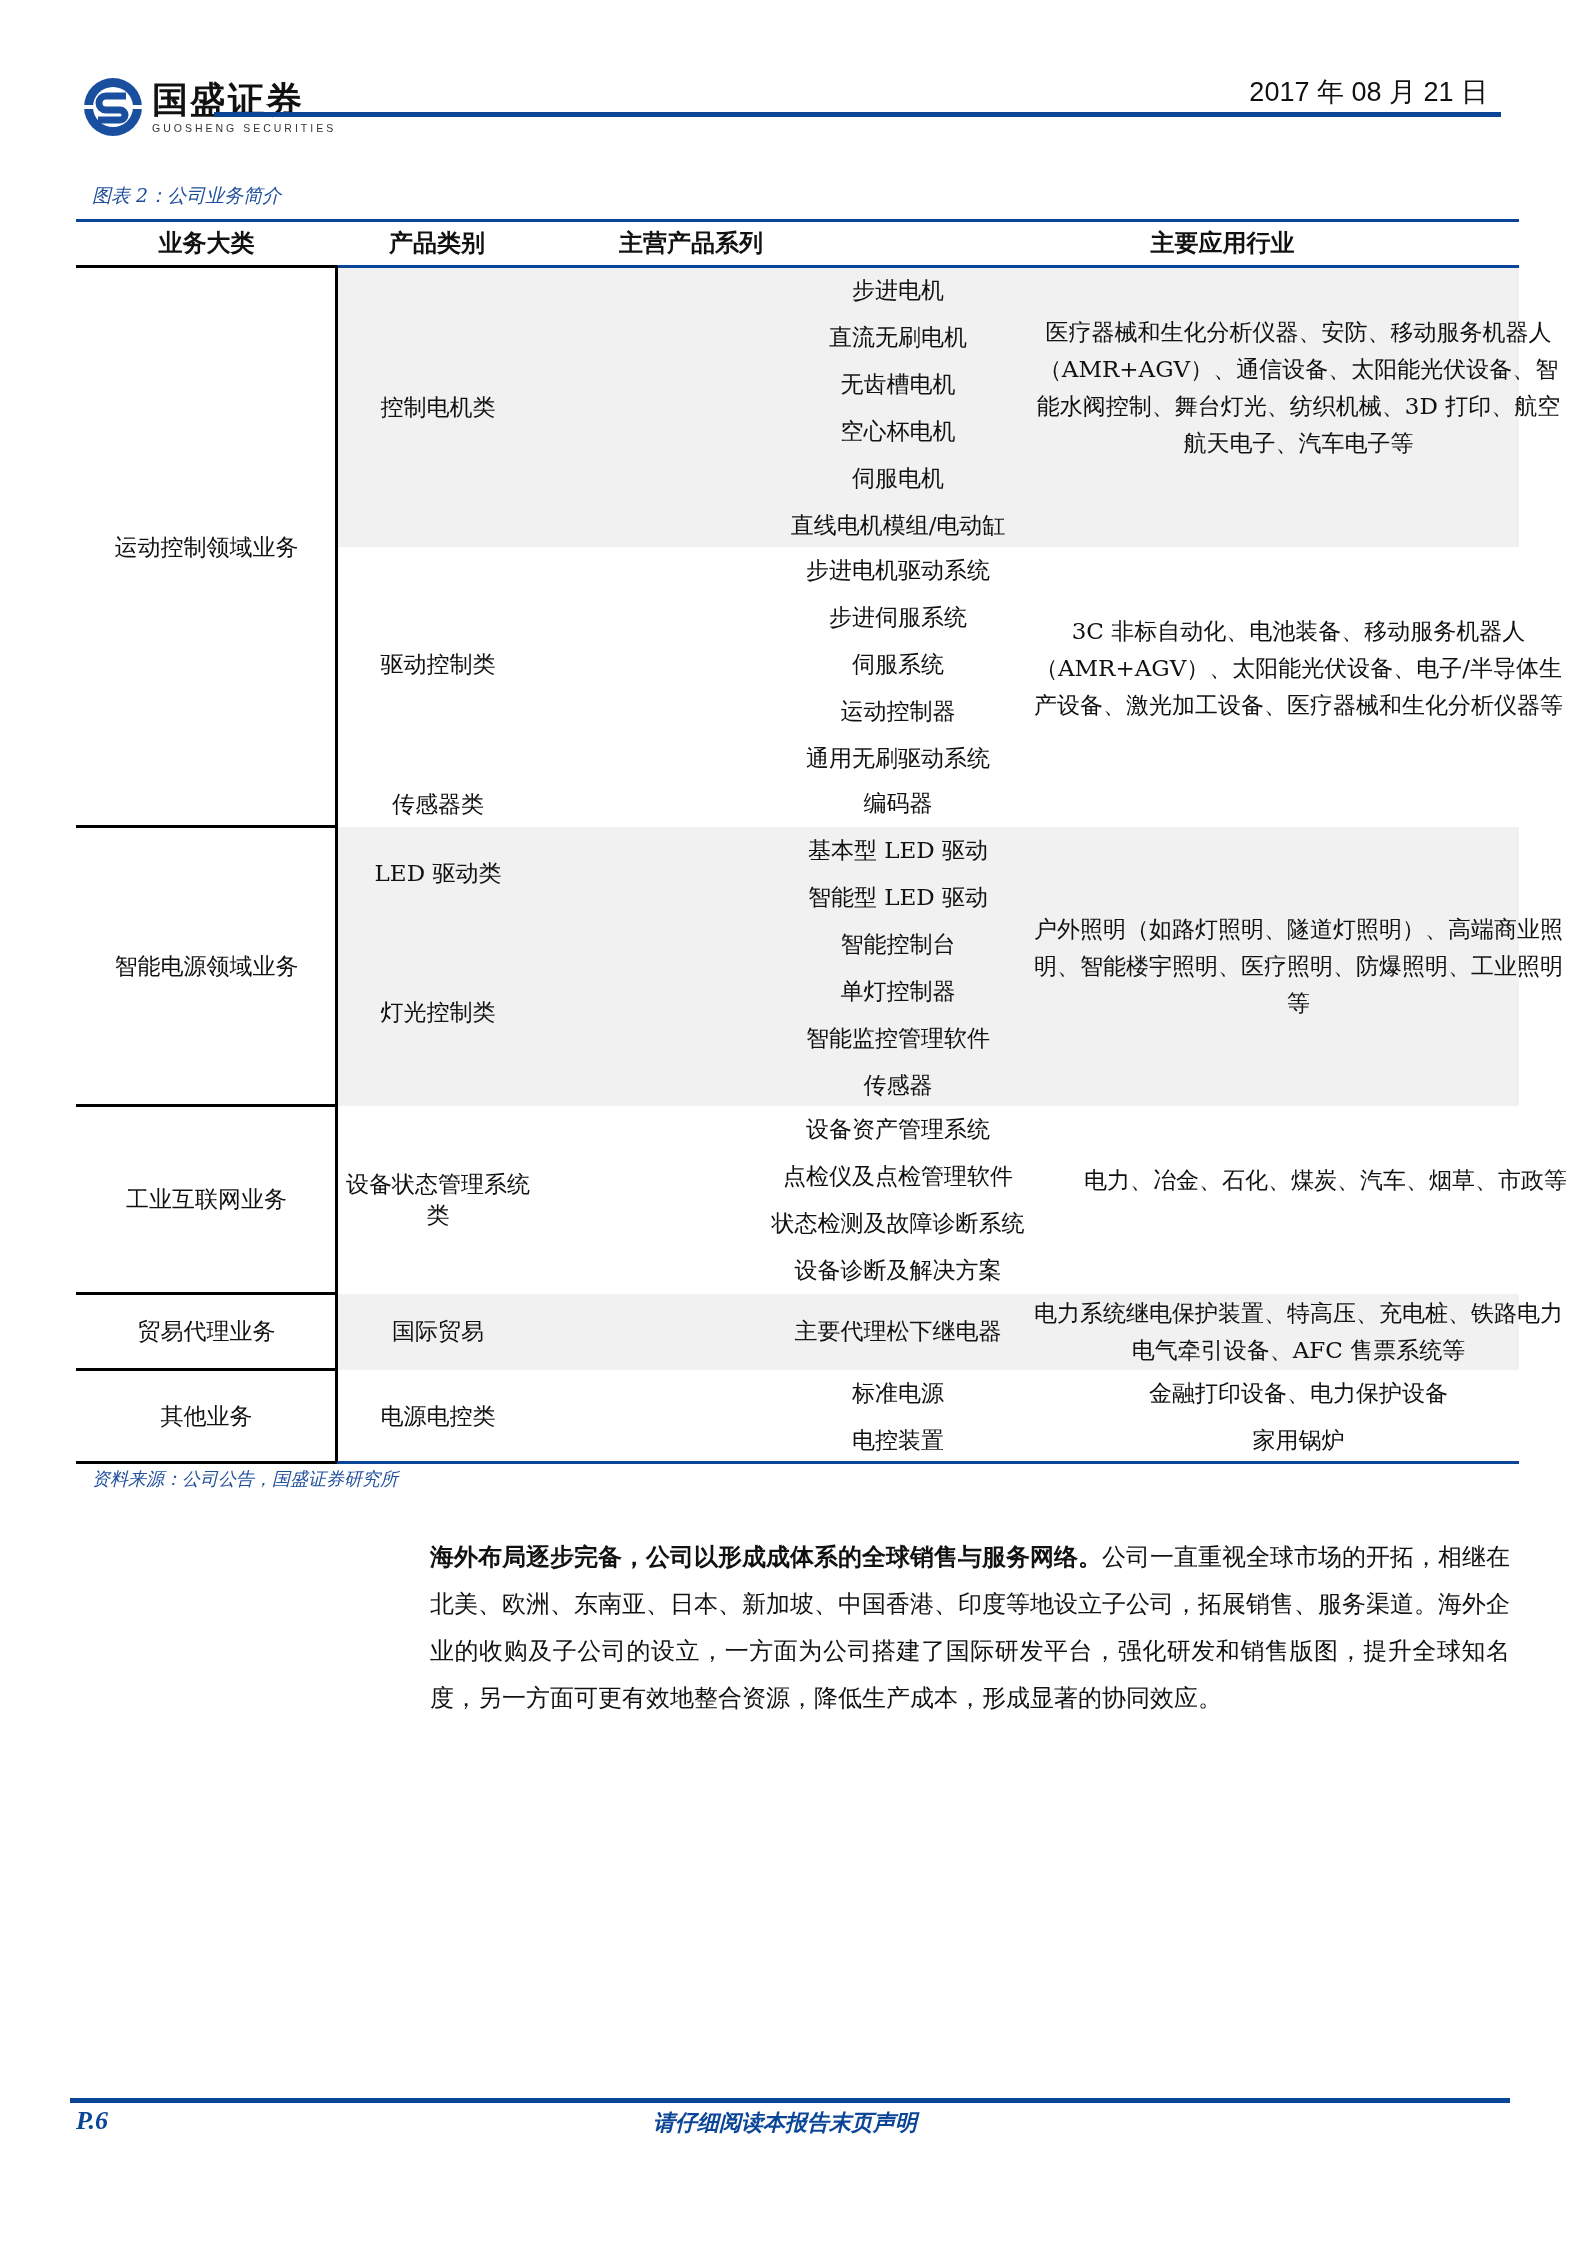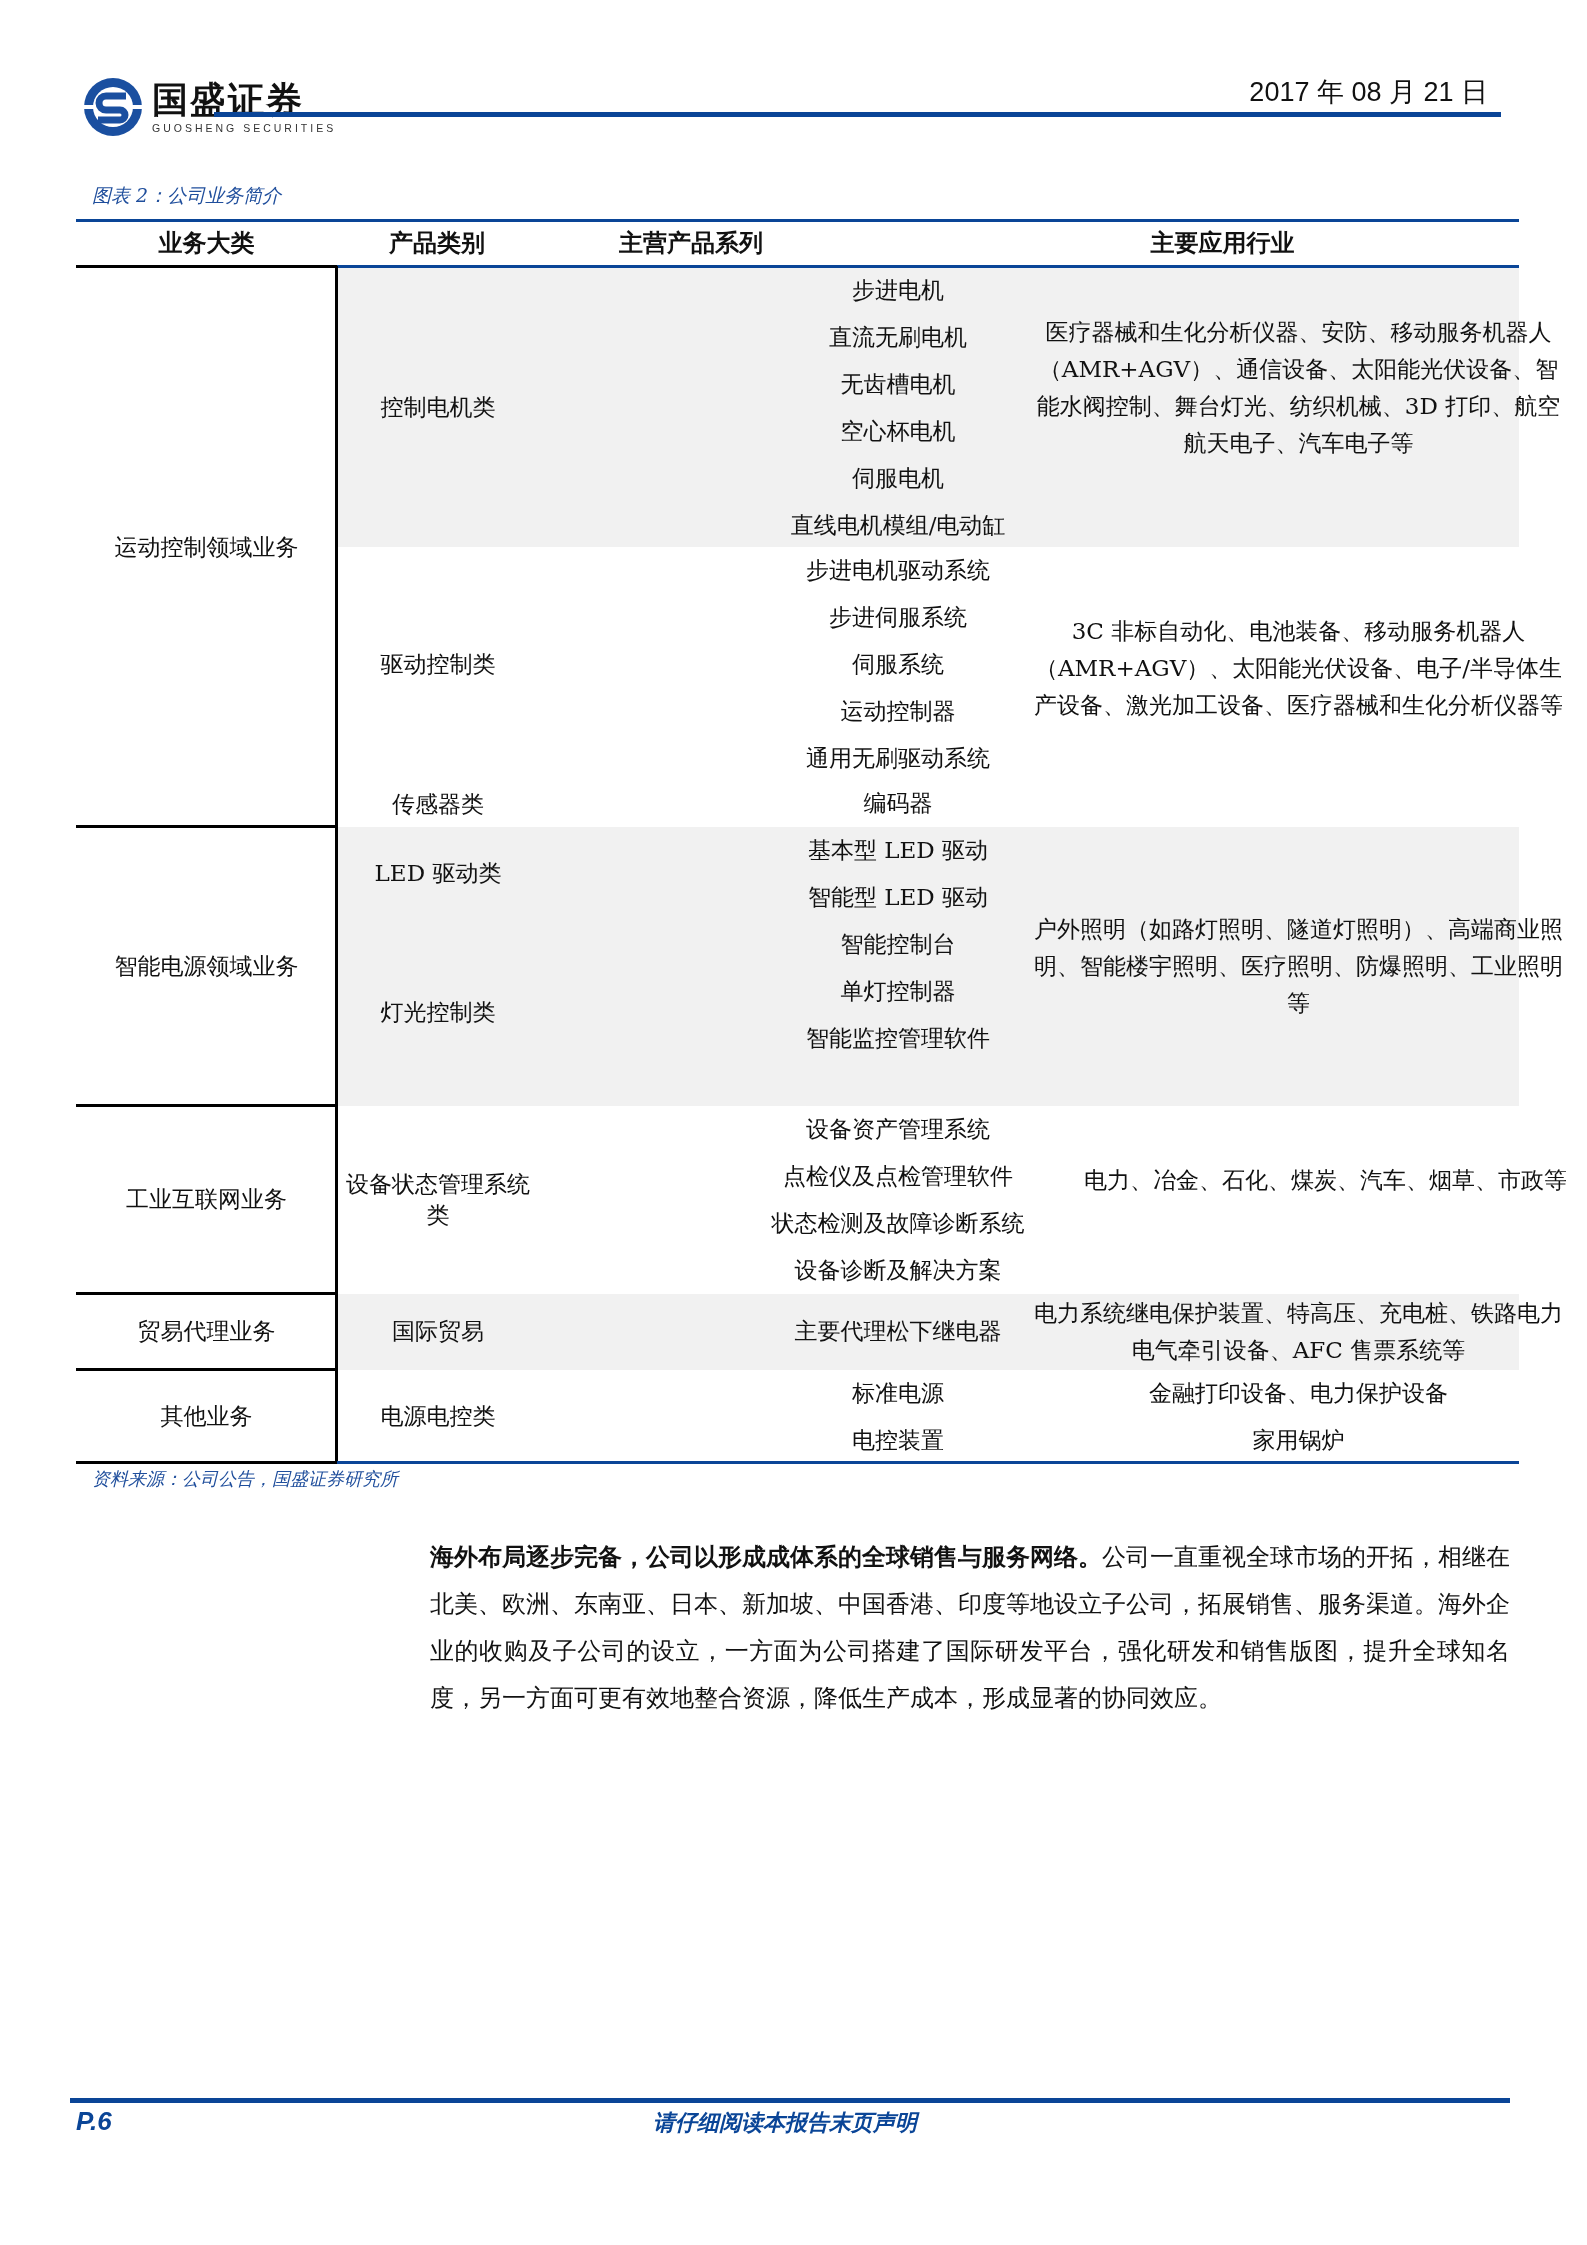--- a/index.html
+++ b/index.html
@@ -31,21 +31,21 @@
   .cell { position: absolute; display: flex; flex-direction: column; align-items: center; justify-content: center; text-align: center; font-size: 23px; }
   .series { position: absolute; left: 562px; width: 520px; text-align: center; font-size: 23px; line-height: 47px; }
   .app { position: absolute; left: 940px; width: 565px; text-align: center; font-size: 23px; line-height: 37px; padding: 0 14px; }
 
   .source { position: absolute; left: 92px; top: 1467px; font-size: 18px; font-style: italic; color: #1f4e9c; }
 
   .para { position: absolute; left: 430px; top: 1533px; width: 1080px; font-size: 24px; line-height: 47px; text-align: justify; }
   .para b { font-weight: bold; }
 
   .footer-rule { position: absolute; left: 70px; top: 2098px; width: 1440px; height: 5px; background: #0a4597; }
-  .page-no { position: absolute; left: 76px; top: 2106px; font-family: Liberation Sans, sans-serif; font-weight: bold; font-style: italic; font-size: 26px; color: #0a4597; }
+  .page-no { position: absolute; left: 76px; top: 2106px; font-family: Liberation Serif, serif; font-weight: bold; font-style: italic; font-size: 26px; color: #0a4597; }
   .disclaimer { position: absolute; left: 560px; top: 2108px; width: 450px; text-align: center; font-weight: bold; font-style: italic; font-size: 22px; color: #0a4597; }
 </style>
 </head>
 <body>
 
 <div class="logo">
   <svg class="logo-mark" viewBox="0 0 62 62">
     <circle cx="31" cy="31" r="29" fill="#1a4fa0"></circle>
     <circle cx="31" cy="31" r="20" fill="#ffffff"></circle>
     <path d="M44 20 H24 a7 7 0 0 0 0 14 H38 a5 5 0 0 1 0 10 H16" fill="none" stroke="#1a4fa0" stroke-width="7"></path>
@@ -114,20 +114,21 @@
 
   <div class="cell" style="left:0;top:608px;width:261px;height:278px;">智能电源领域业务</div>
   <div class="cell" style="left:262px;top:608px;width:200px;height:93px;">LED 驱动类</div>
   <div class="cell" style="left:262px;top:701px;width:200px;height:185px;">灯光控制类</div>
   <div class="series" style="top:608px;">
     <div>基本型 LED 驱动</div>
     <div>智能型 LED 驱动</div>
     <div>智能控制台</div>
     <div>单灯控制器</div>
     <div>智能监控管理软件</div>
+    <div>传感器</div>
   </div>
   <div class="app" style="top:692px;">户外照明（如路灯照明、隧道灯照明）、高端商业照明、智能楼宇照明、医疗照明、防爆照明、工业照明等</div>
 
   <div class="cell" style="left:0;top:887px;width:261px;height:187px;">工业互联网业务</div>
   <div class="cell" style="left:262px;top:887px;width:200px;height:187px;">设备状态管理系统类</div>
   <div class="series" style="top:887px;">
     <div>设备资产管理系统</div>
     <div>点检仪及点检管理软件</div>
     <div>状态检测及故障诊断系统</div>
     <div>设备诊断及解决方案</div>

